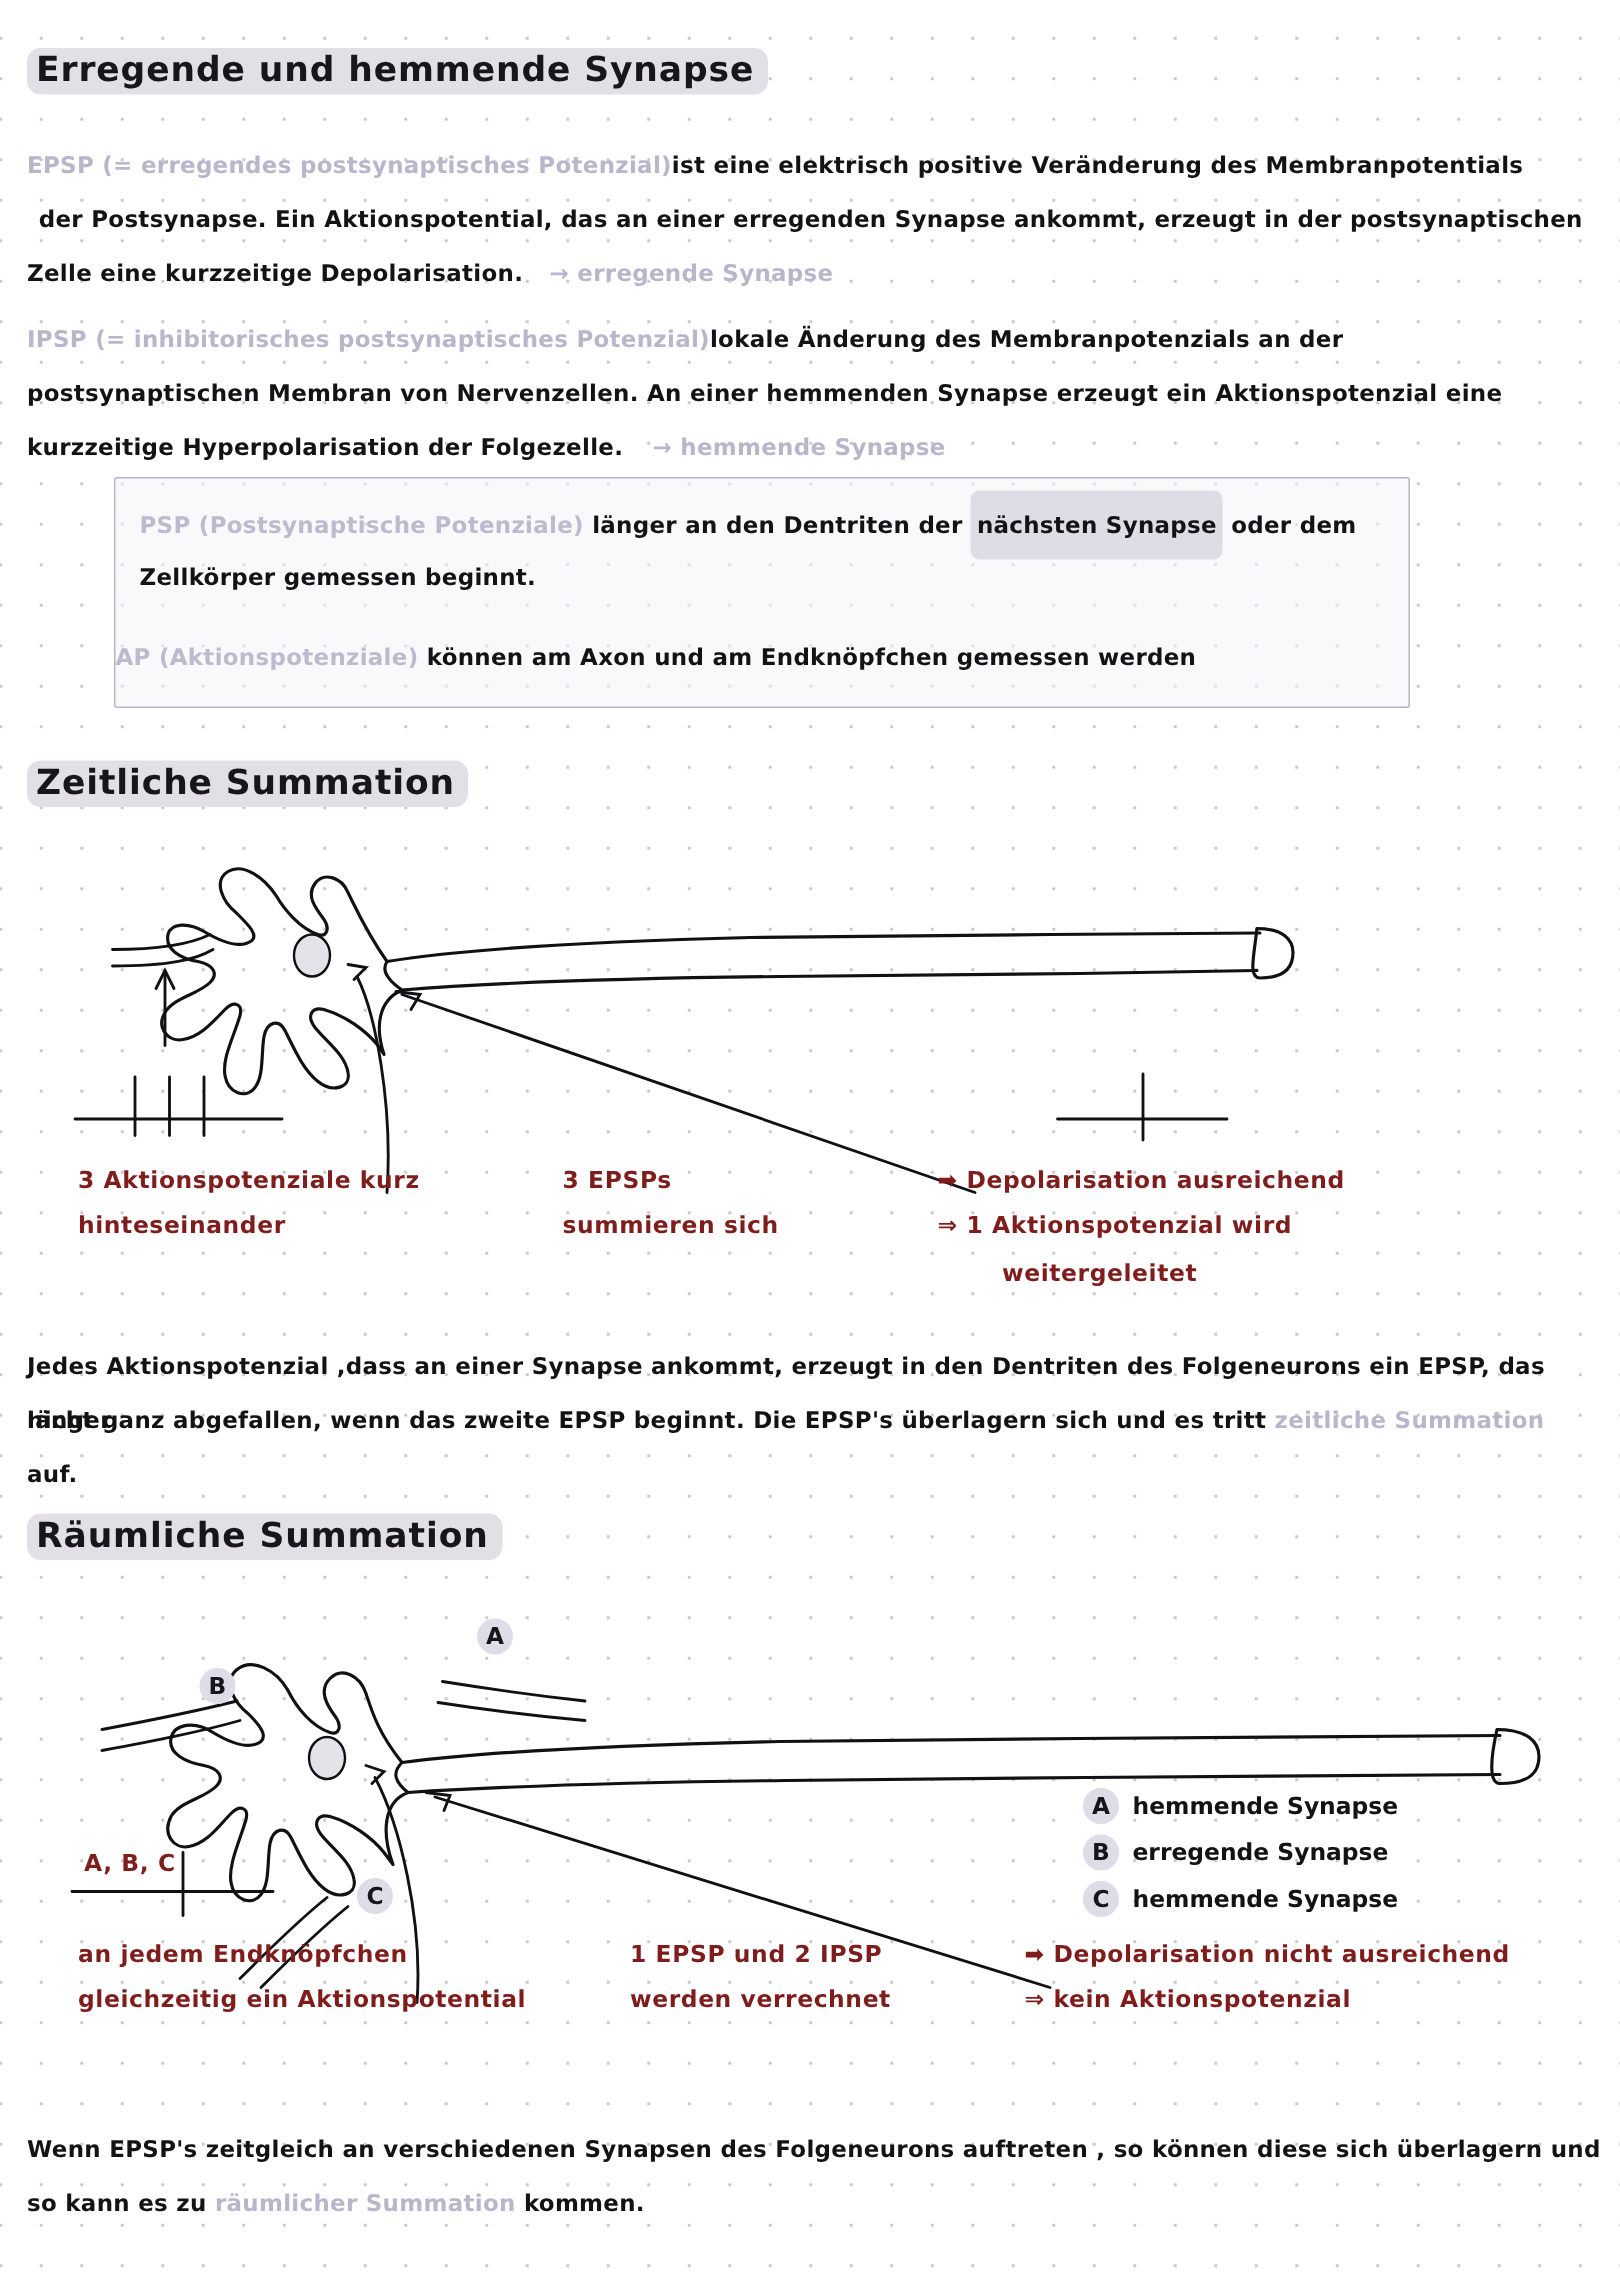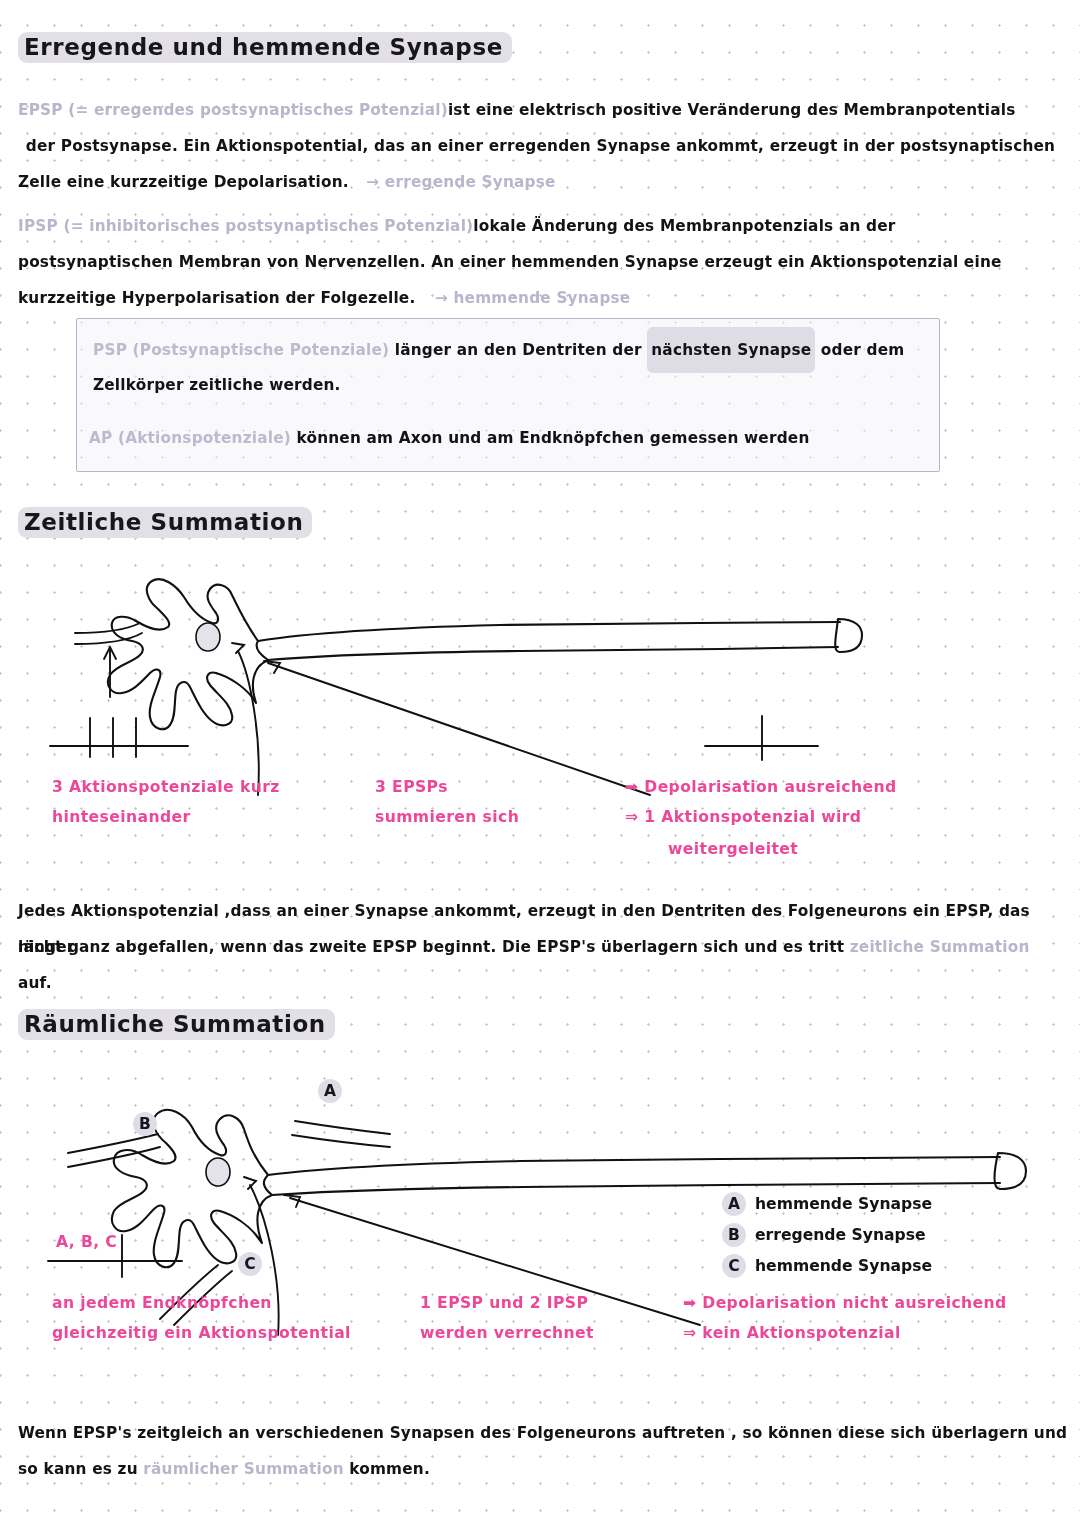--- a/index.html
+++ b/index.html
@@ -57,21 +57,21 @@
     color:#131316;
     letter-spacing:0.2px;
     white-space:nowrap;
   }
   .hl{background:#dedce4;border-radius:6px;padding:14px 4px;}
 
   .lbl{
     position:absolute;
     font-size:15.6px;
     font-weight:700;
-    color:#ec4899;
+    color:#7f1d1d;
     letter-spacing:0.4px;
     white-space:nowrap;
     line-height:30px;
   }
   .circlelbl{
     position:absolute;
     width:24px;height:24px;border-radius:50%;
     background:#dedce6;
     color:#15151a;font-weight:700;font-size:15.5px;
     display:flex;align-items:center;justify-content:center;
@@ -118,22 +118,22 @@
     </div>
   </div>
 
   <div class="box" style="left:76px;top:318px;width:862px;height:152px;">
     <div class="box-line" style="left:16px;top:22px;">
       <span class="faded2">PSP (Postsynaptische Potenziale)</span>
       <span>länger an den  Dentriten der</span>
       <span class="hl">nächsten Synapse</span>
       <span>oder dem</span>
     </div>
-    <div class="box-line" style="left:16px;top:57px;">Zellkörper zeitliche werden.</div>
-    <div class="box-line" style="left:12px;top:110px;">
+    <div class="box-line" style="left:16px;top:57px;">Zellkörper gemessen beginnt.</div>
+    <div class="box-line" style="left:0;top:110px;">
       <span class="faded2">AP (Aktionspotenziale)</span>
       <span>können am Axon und am Endknöpfchen gemessen werden</span>
     </div>
   </div>
 
   <div class="abs" style="left:18px;top:507px;">
     <span class="heading">Zeitliche Summation</span>
   </div>
 
   <svg class="abs" style="left:0px;top:545px;" width="1080" height="235" viewBox="0 0 1080 235">

